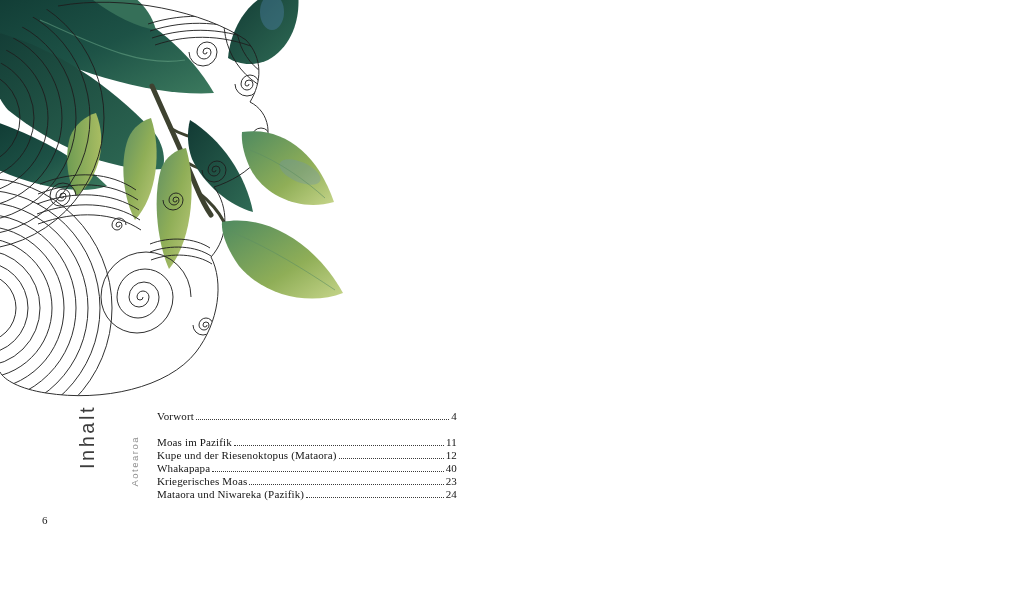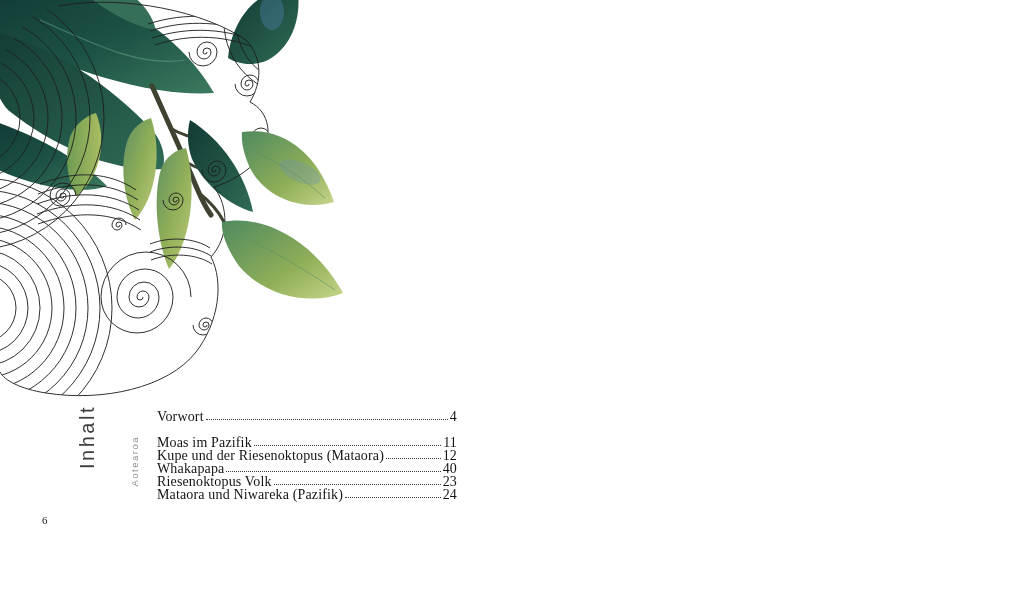--- a/index.html
+++ b/index.html
@@ -25,21 +25,21 @@
   
   .toc{position:absolute;}
   .toc-left{left:125px;top:410px;width:332px;}
   .toc-section{display:flex;margin-bottom:13px;}
   .toc-left .gutter{flex:0 0 32px;}
   .gutter{position:relative;}
   .gutter .vtext{font-family:"Liberation Sans",sans-serif;font-size:9.5px;
          letter-spacing:1.5px;color:#8c8c8c;left:4px;}
   .entries{flex:1;min-width:0;}
   .toc-row{display:flex;align-items:baseline;height:13px;line-height:13px;
-           font-size:14px;letter-spacing:0.15px;}
+           font-size:11px;letter-spacing:0.15px;}
   .toc-row .lab{white-space:nowrap;}
   .toc-row .dots{flex:1;border-bottom:1.4px dotted #3a3a3a;margin:0 2px;
                  align-self:flex-end;margin-bottom:3px;min-width:8px;}
   .toc-row .pg{white-space:nowrap;text-align:right;}
 </style>
 </head>
 <body>
 
 <div class="spread">
 
@@ -201,21 +201,21 @@
               <span class="lab">Kupe und der Riesenoktopus (Mataora)</span>
               <span class="dots"></span>
               <span class="pg">12</span>
             </div>
             <div class="toc-row">
               <span class="lab">Whakapapa</span>
               <span class="dots"></span>
               <span class="pg">40</span>
             </div>
             <div class="toc-row">
-              <span class="lab">Riesenoktopus Volk</span>
+              <span class="lab">Kriegerisches Moas</span>
               <span class="dots"></span>
               <span class="pg">23</span>
             </div>
             <div class="toc-row">
               <span class="lab">Mataora und Niwareka (Pazifik)</span>
               <span class="dots"></span>
               <span class="pg">24</span>
             </div>
           </div>
         </div>

